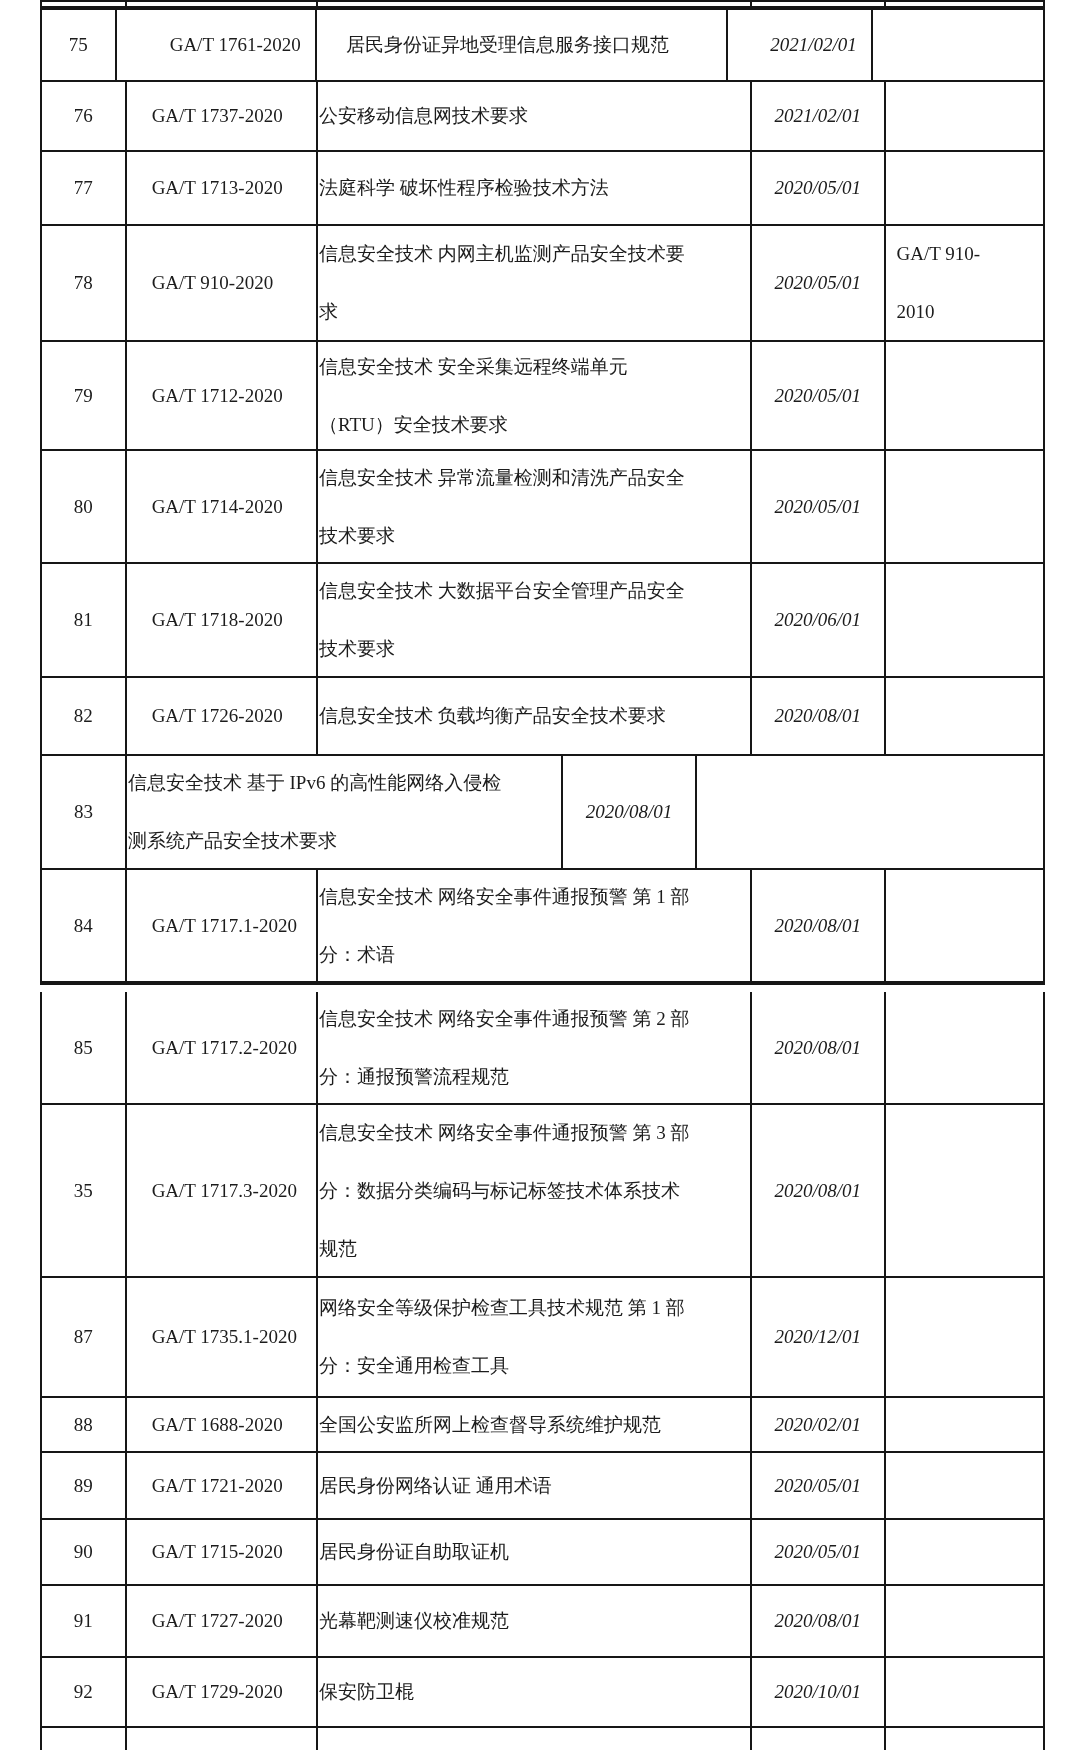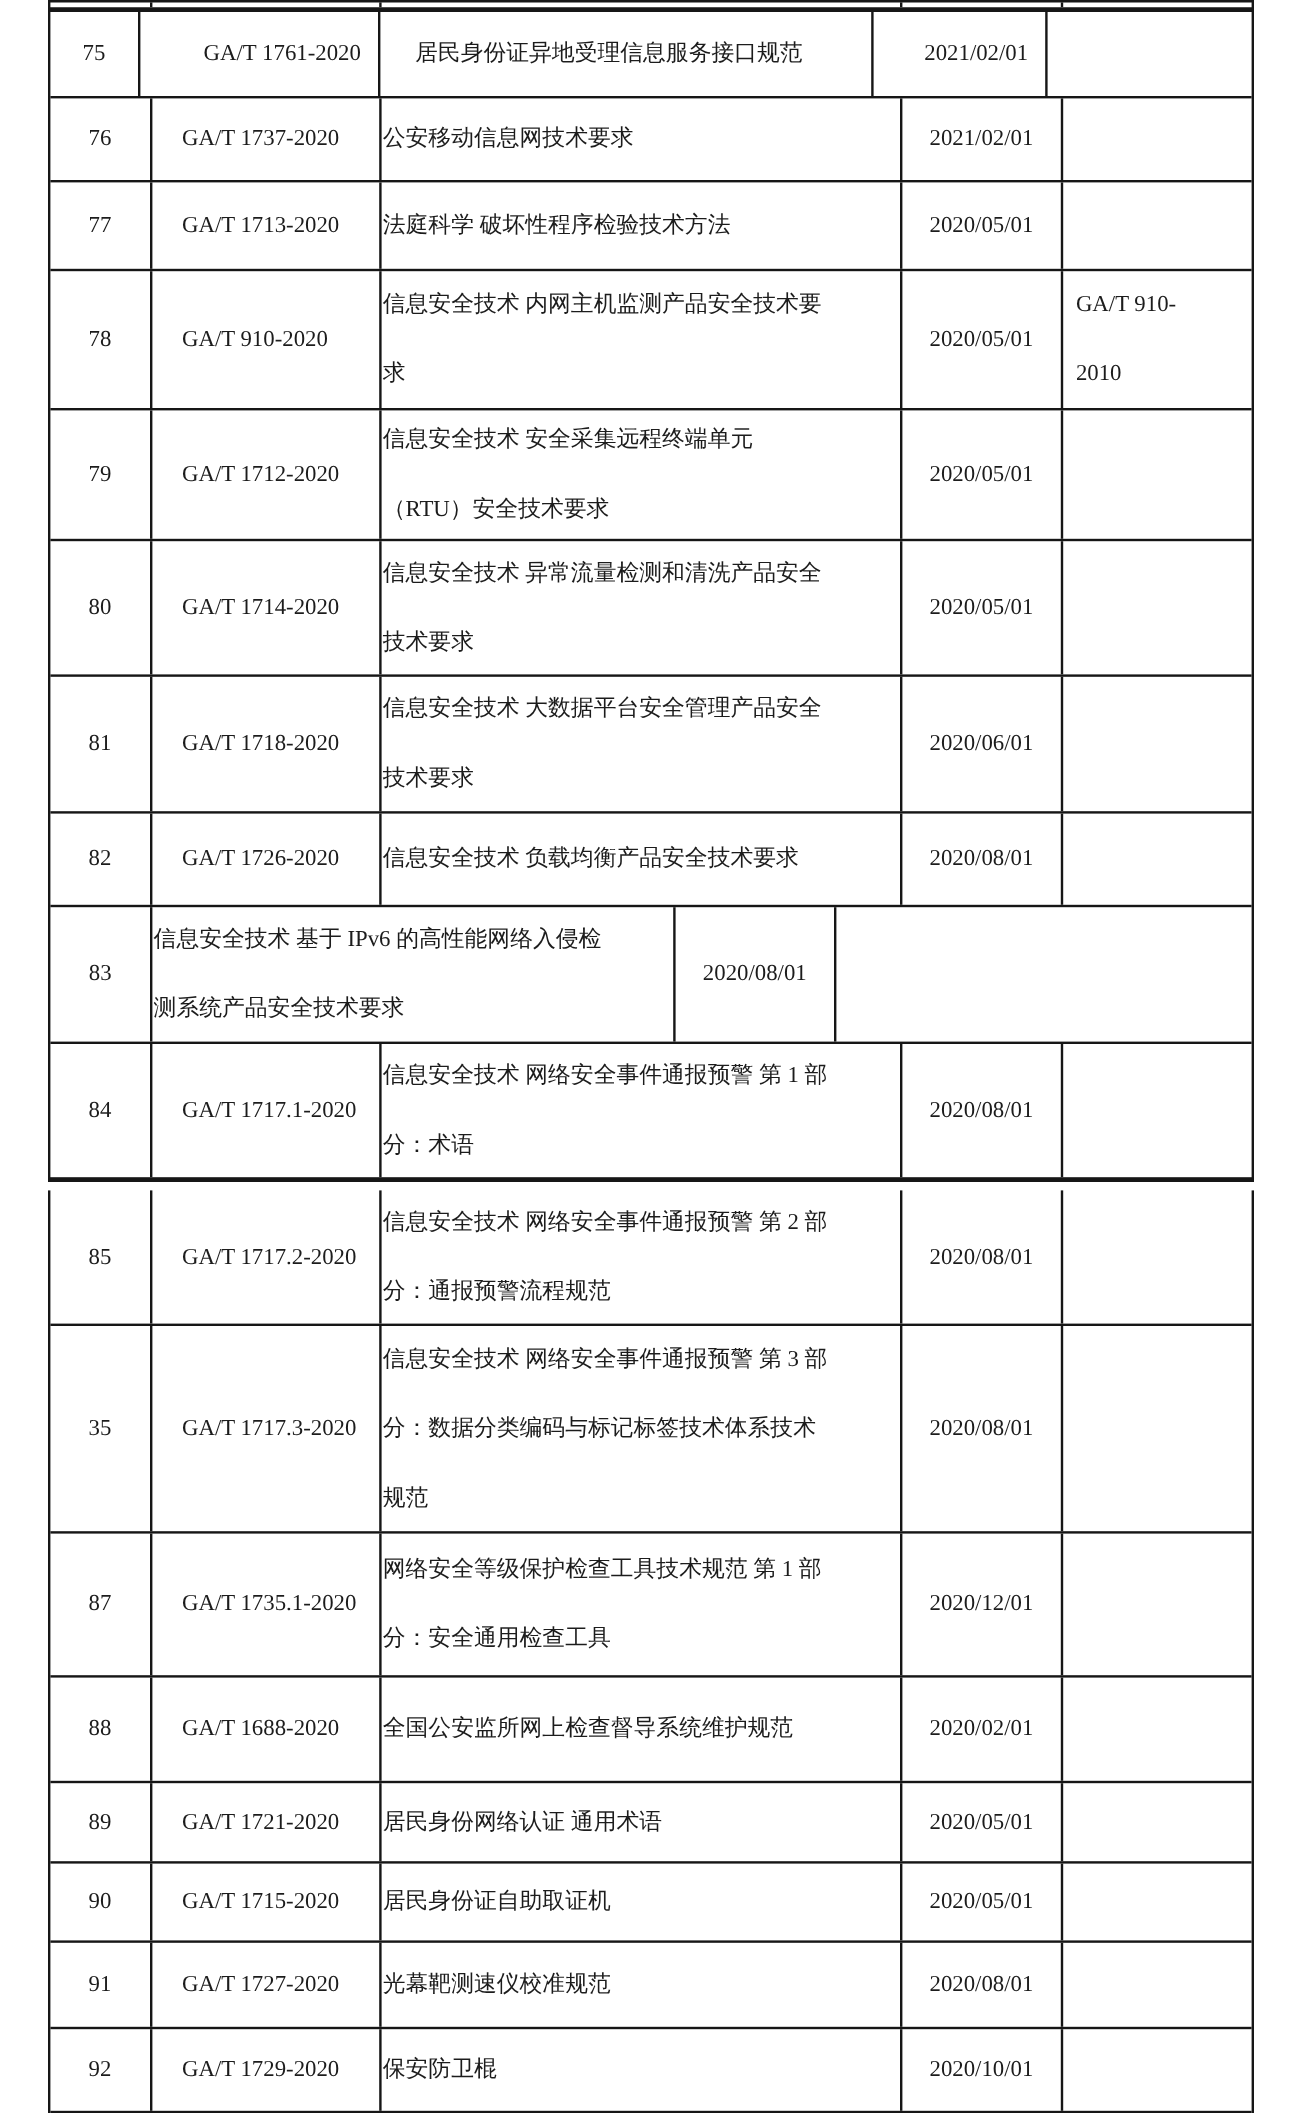--- a/index.html
+++ b/index.html
@@ -48,21 +48,21 @@
     align-items:center;
     overflow:hidden;
     font-size:19px;
     line-height:58px;
     white-space:pre-line;
   }
   .cell:last-child{border-right:none;}
   .c1{width:85px;justify-content:center;text-align:center;}
   .c2{width:192px;padding-left:25px;padding-right:6px;}
   .c3{width:436px;padding-left:1px;padding-right:6px;}
-  .c4{width:134px;justify-content:center;text-align:left;}
+  .c4{width:134px;justify-content:center;text-align:left;font-style:italic;}
   .c5{width:158px;padding-left:11px;padding-right:16px;}
 </style>
 </head>
 <body>
 
 <div class="table-wrap">
 
   <div class="section s-top">
     <div class="row">
       <div class="cell c1"></div>
@@ -173,21 +173,21 @@
         <div class="cell c5"></div>
       </div>
       <div class="row" style="height: 120px;">
         <div class="cell c1">87</div>
         <div class="cell c2">GA/T 1735.1-2020</div>
         <div class="cell c3">网络安全等级保护检查工具技术规范 第 1 部
 分：安全通用检查工具</div>
         <div class="cell c4">2020/12/01</div>
         <div class="cell c5"></div>
       </div>
-      <div class="row" style="height: 88px;">
+      <div class="row" style="height: 55px;">
         <div class="cell c1">88</div>
         <div class="cell c2">GA/T 1688-2020</div>
         <div class="cell c3">全国公安监所网上检查督导系统维护规范</div>
         <div class="cell c4">2020/02/01</div>
         <div class="cell c5"></div>
       </div>
       <div class="row" style="height: 67px;">
         <div class="cell c1">89</div>
         <div class="cell c2">GA/T 1721-2020</div>
         <div class="cell c3">居民身份网络认证 通用术语</div>

